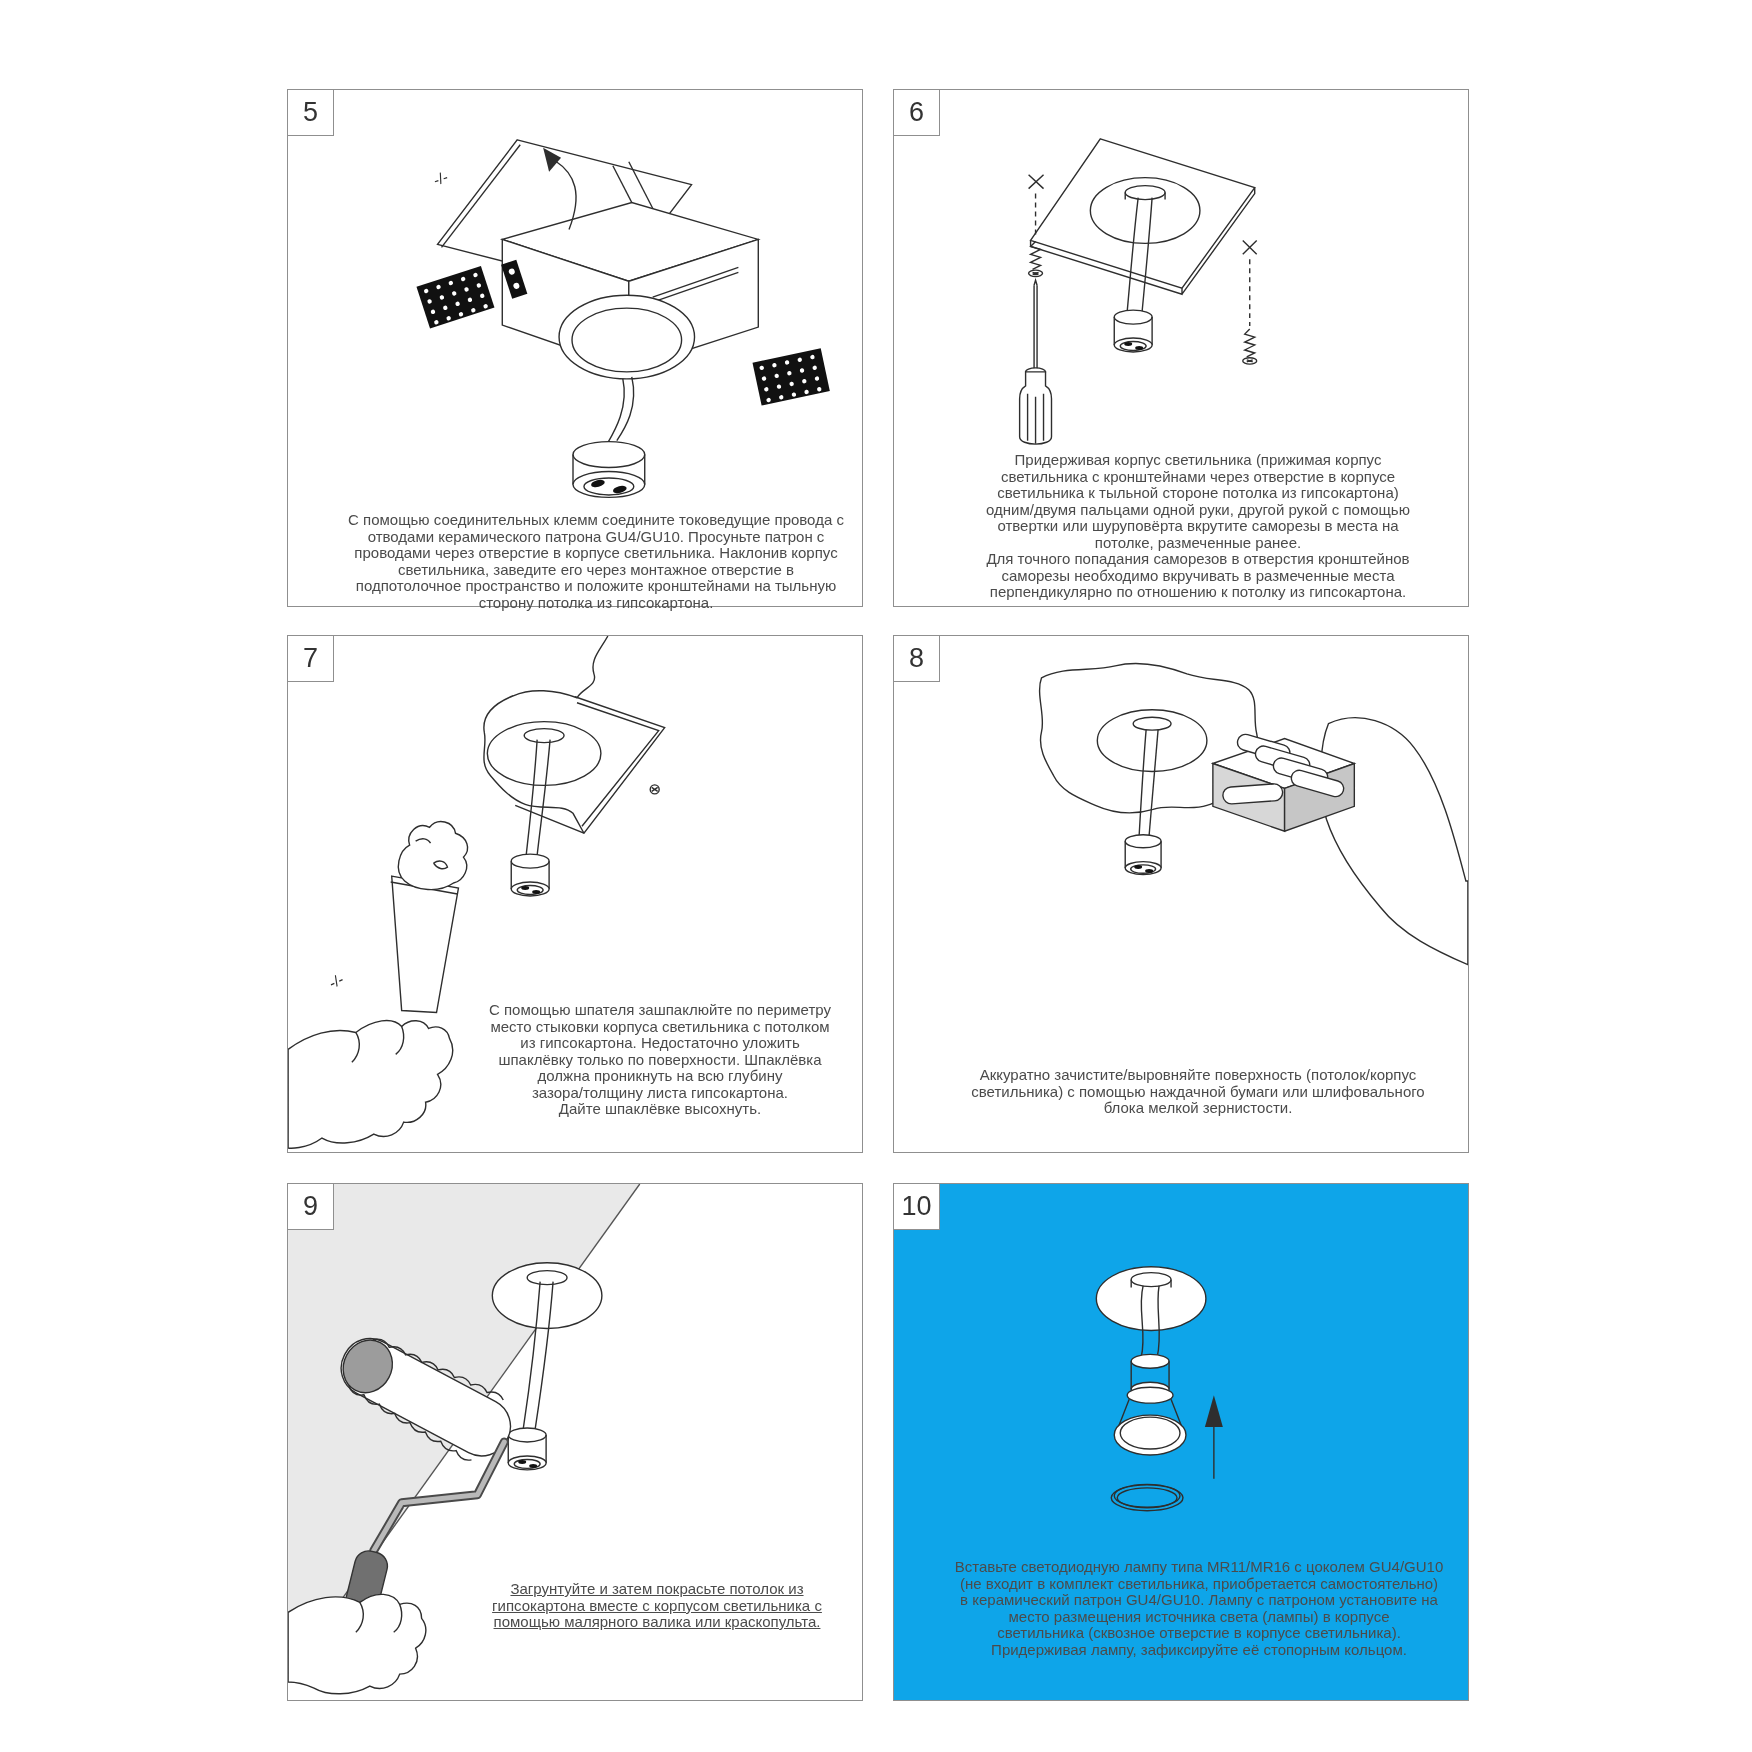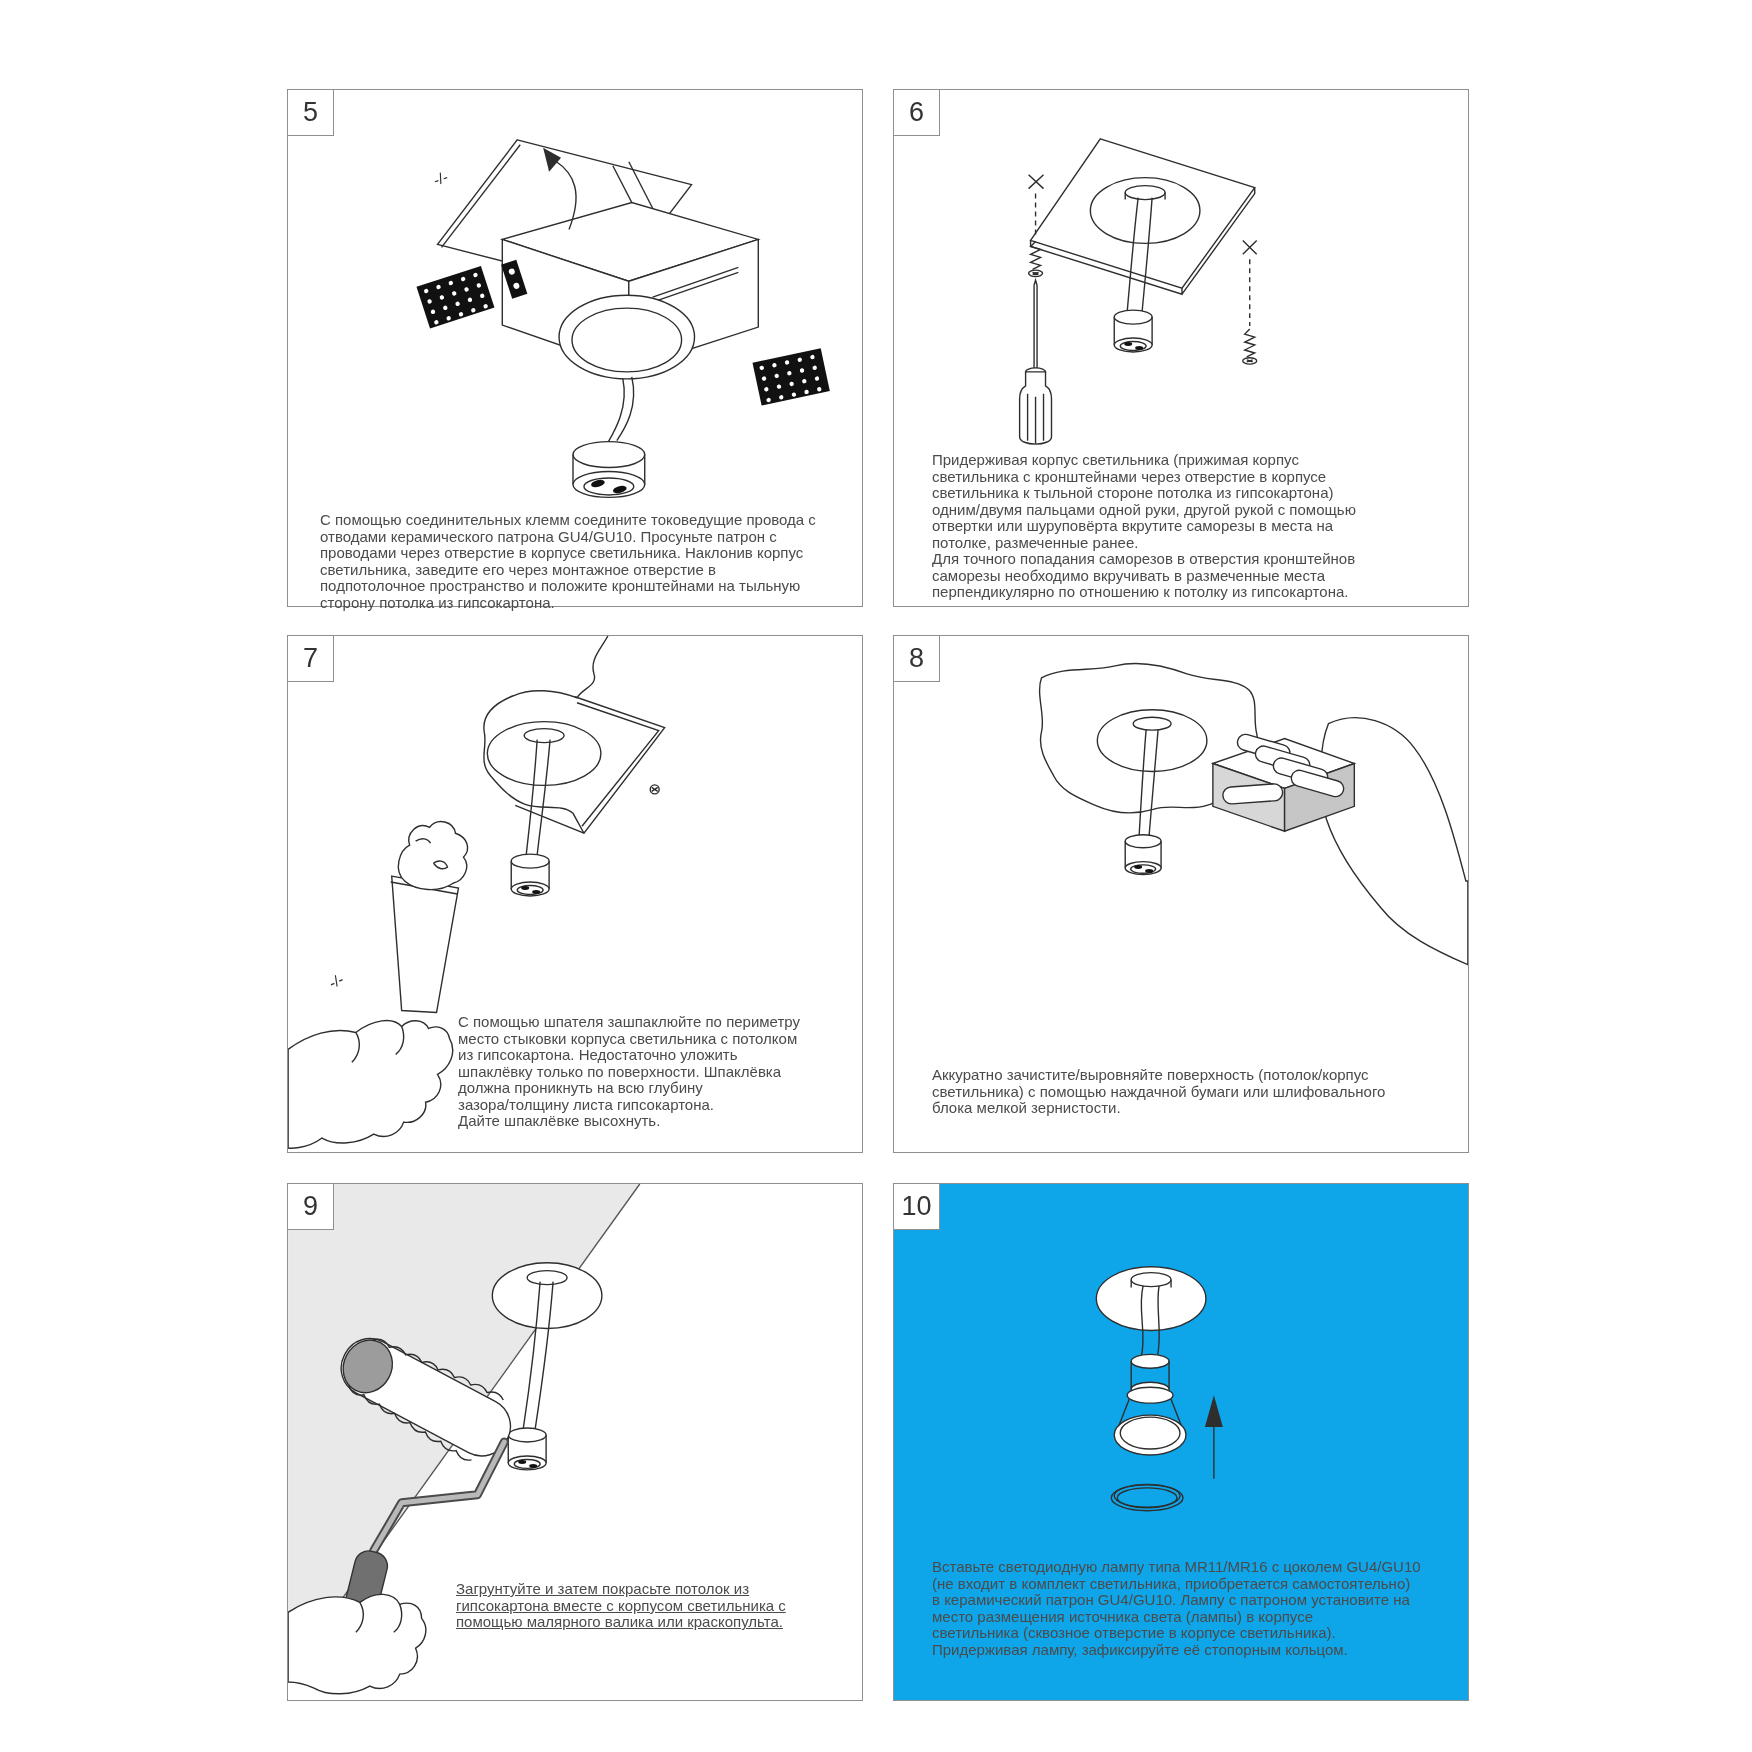--- a/index.html
+++ b/index.html
@@ -19,25 +19,25 @@
   .p9  { left:287px; top:1183px; }
   .p10 { left:893px; top:1183px; }
   .badge {
     position:absolute; top:-1px; left:-1px; width:47px; height:47px;
     box-sizing:border-box; border:1px solid #8f8f8f; background:#ffffff;
     display:flex; align-items:center; justify-content:center;
     font-size:27px; font-weight:400; color:#333333; z-index:3;
   }
   .caption {
     position:absolute; font-size:15px; line-height:16.5px; color:#4b4b4b;
-    white-space:pre-line; z-index:2;
+    white-space:pre-line; z-index:2;text-align:center;
   }
   .cap-p5  { left:32px;  top:398px; width:552px;margin-top:24px; }
   .cap-p6  { left:38px;  top:362px; width:532px; }
-  .cap-p7  { left:170px; top:366px; width:404px;margin-top:12px; }
+  .cap-p7  { left:170px; top:366px; width:404px; }
   .cap-p8  { left:38px;  top:431px; width:532px; }
   .cap-p9  { left:168px; top:397px; width:402px;text-decoration:underline; }
   .cap-p10 { left:38px;  top:375px; width:534px; }
   svg.illus { position:absolute; left:0; top:0; width:574px; height:516px; z-index:1; }
   .lineart { stroke:#2e2e2e; fill:none; stroke-width:1.4; }
   .marktext { font-family:"Liberation Sans", sans-serif; font-size:15px; fill:#2e2e2e; stroke:none; }
 </style>
 </head>
 <body>
 

